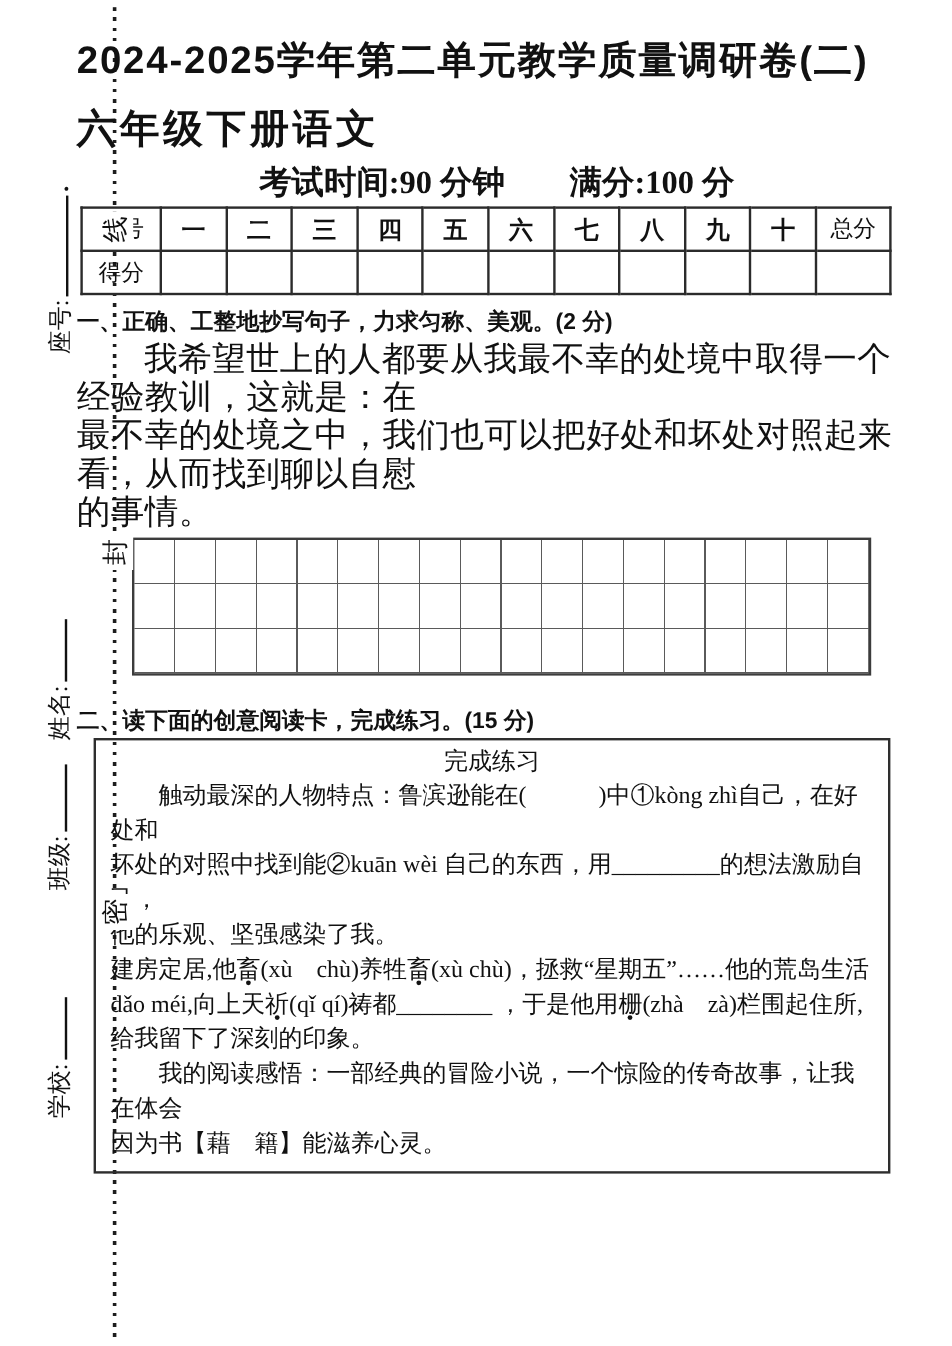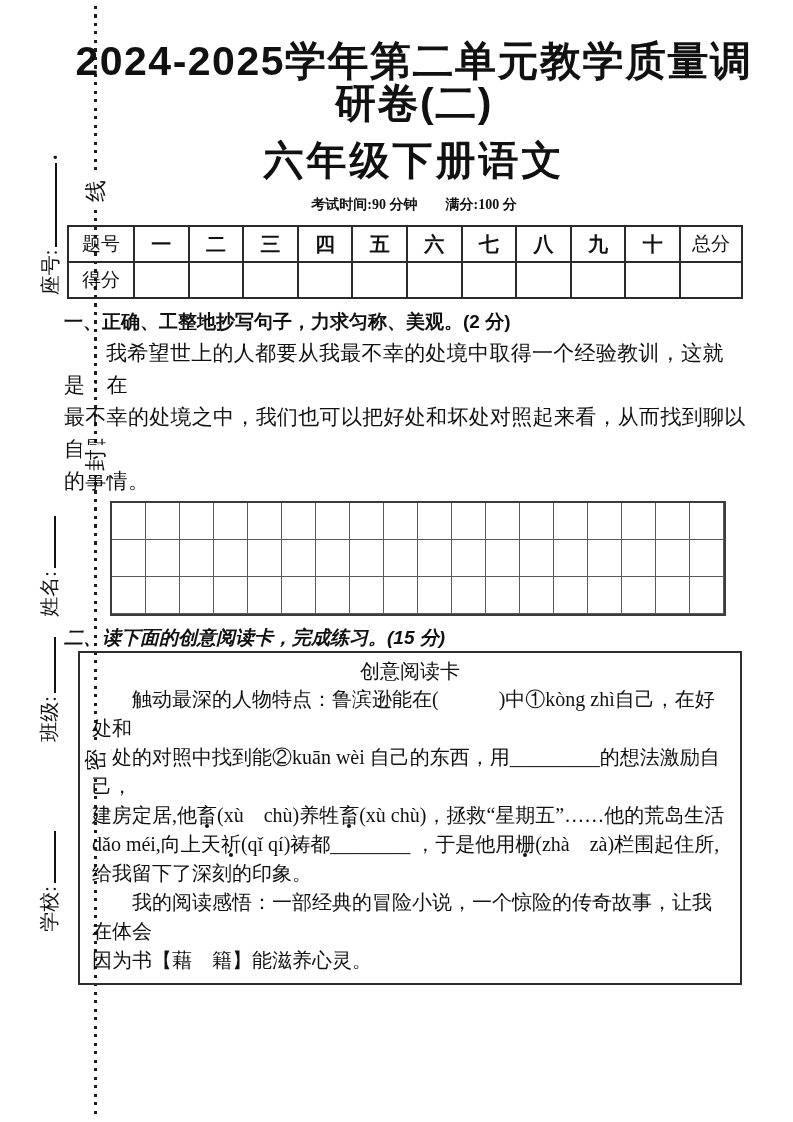--- a/index.html
+++ b/index.html
@@ -12,36 +12,36 @@
     background:repeating-linear-gradient(to bottom,#1d1d1d 0 3px,transparent 3px 8.5px);}
   .seal-char{position:absolute;left:81px;width:30px;height:30px;line-height:30px;text-align:center;
     transform:rotate(-90deg);background:#fff;font-size:22px;z-index:2;}
   .vlabel{position:absolute;height:24px;display:flex;align-items:baseline;justify-content:center;
     transform:rotate(-90deg);transform-origin:center;white-space:nowrap;font-size:20px;}
   .vlabel .blank{display:inline-block;border-bottom:2px solid #111;height:15px;margin:0 3px;}
   .vl-dot{font-weight:bold;}
 
   
   .main{position:absolute;left:64px;top:0;width:700px;}
-  .title{font-family:"Liberation Sans", sans-serif;font-weight:bold;text-align:center;
-    font-size:41px;line-height:42px;margin-top:40px;letter-spacing:1.5px;}
-  .subtitle{font-family:"Liberation Sans", sans-serif;font-weight:bold;text-align:center;
-    font-size:40px;line-height:44px;margin-top:14px;letter-spacing:3px;}
-  .exam-info{text-align:center;font-size:14px;line-height:26px;margin-top:10px;font-weight:bold;}
+  .title{font-family:"Liberation Sans", sans-serif;font-weight:bold;
+    font-size:32px;line-height:42px;margin-top:29px;letter-spacing:1.5px;}
+  .subtitle{font-family:"Liberation Sans", sans-serif;font-weight:bold;
+    font-size:33px;line-height:44px;margin-top:14px;letter-spacing:3px;}
+  .exam-info{text-align:center;font-size:27px;line-height:26px;margin-top:10px;font-weight:bold;}
 
   table.score{border-collapse:collapse;table-layout:fixed;width:676px;margin:7px 0 0 3px;}
   table.score td{border:2px solid #2b2b2b;height:34px;text-align:center;font-size:20px;padding:0;}
   table.score td.num{font-family:"Liberation Sans", sans-serif;font-weight:bold;}
   table.score td.lab{font-size:19px;}
 
   .sec-heading{font-family:"Liberation Sans", sans-serif;font-weight:bold;
     font-size:19px;line-height:26px;margin-top:10px;}
-  .sec-heading.s2{margin-top:9px;font-style:italic;}
+  .sec-heading.s2{margin-top:26px;}
 
-  .copy-para{font-size:21px;line-height:32px;margin-top:2px;letter-spacing:.3px;}
+  .copy-para{font-size:28px;line-height:32px;margin-top:2px;letter-spacing:.3px;}
   .copy-para .ind{text-indent:2em;}
 
   .wgrid{width:612px;height:111px;margin:4px 0 0 46px;border:2px solid #3c3c3c;box-sizing:content-box;
     background-image:
       repeating-linear-gradient(to right, transparent 0 33px, #5a5a5a 33px 34px),
       repeating-linear-gradient(to bottom, transparent 0 36px, #5a5a5a 36px 37px);}
 
   .card{width:636px;margin:0 0 0 14px;border:2px solid #2e2e2e;padding:4px 12px 8px;
     font-size:20px;line-height:29px;}
   .card-title{text-align:center;line-height:28px;}
@@ -135,24 +135,25 @@
     <div class="copy-para">
         <div class="ind">我希望世上的人都要从我最不幸的处境中取得一个经验教训，这就是：在</div>
         <div>最不幸的处境之中，我们也可以把好处和坏处对照起来看，从而找到聊以自慰</div>
         <div>的事情。</div>
       </div>
     <div class="wgrid"></div>
 
     <div class="sec-heading s2">二、读下面的创意阅读卡，完成练习。(15 分)</div>
 
     <div class="card">
-      <div class="card-title">创意阅读卡</div>
+      <div class="card-title">完成练习</div>
       <div>
           <div class="cline ind"><span>触动最深的人物特点：鲁滨逊能在(　　　)中①kòng zhì自己，在好处和</span></div>
           <div class="cline"><span>坏处的对照中找到能②kuān wèi 自己的东西，用_________的想法激励自己，</span></div>
+          <div class="cline"><span>他的乐观、坚强感染了我。</span></div>
           <div class="cline"><span>建房定居,他</span><span class="dotted">畜</span><span>(xù　chù)养牲</span><span class="dotted">畜</span><span>(xù chù)，拯救“星期五”……他的荒岛生活</span></div>
           <div class="cline"><span>dǎo méi,向上天</span><span class="dotted">祈</span><span>(qǐ qí)祷都________ ，于是他用</span><span class="dotted">栅</span><span>(zhà　zà)栏围起住所,</span></div>
           <div class="cline"><span>给我留下了深刻的印象。</span></div>
           <div class="cline ind"><span>我的阅读感悟：一部经典的冒险小说，一个惊险的传奇故事，让我在体会</span></div>
           <div class="cline"><span>因为书【藉　籍】能滋养心灵。</span></div>
         </div>
     </div>
 
   </div>
 </div>

